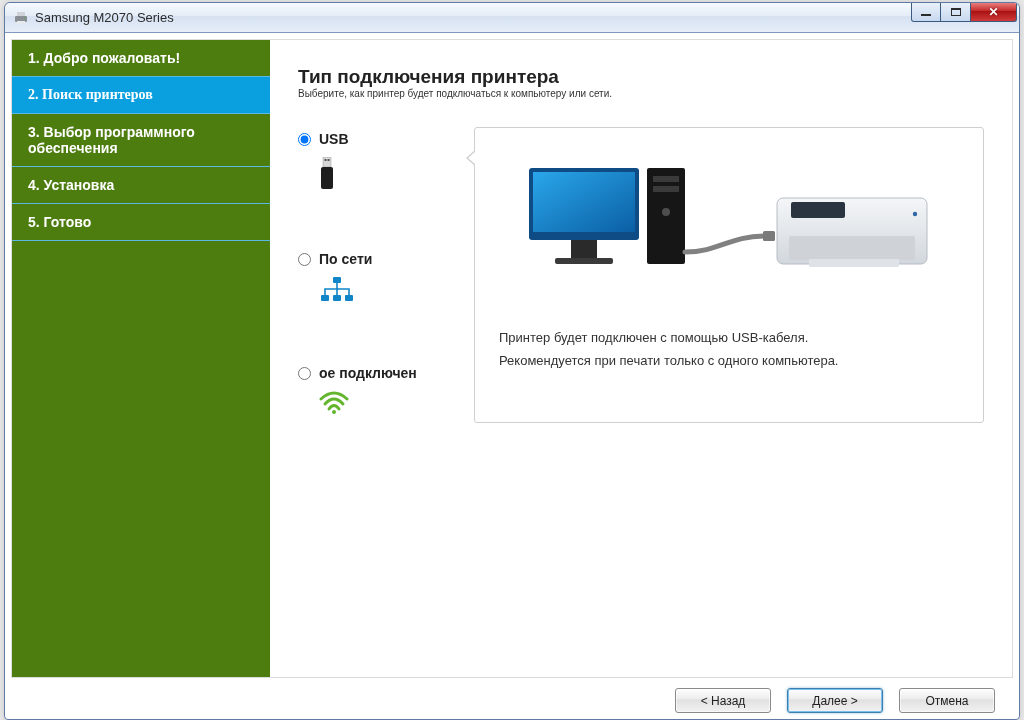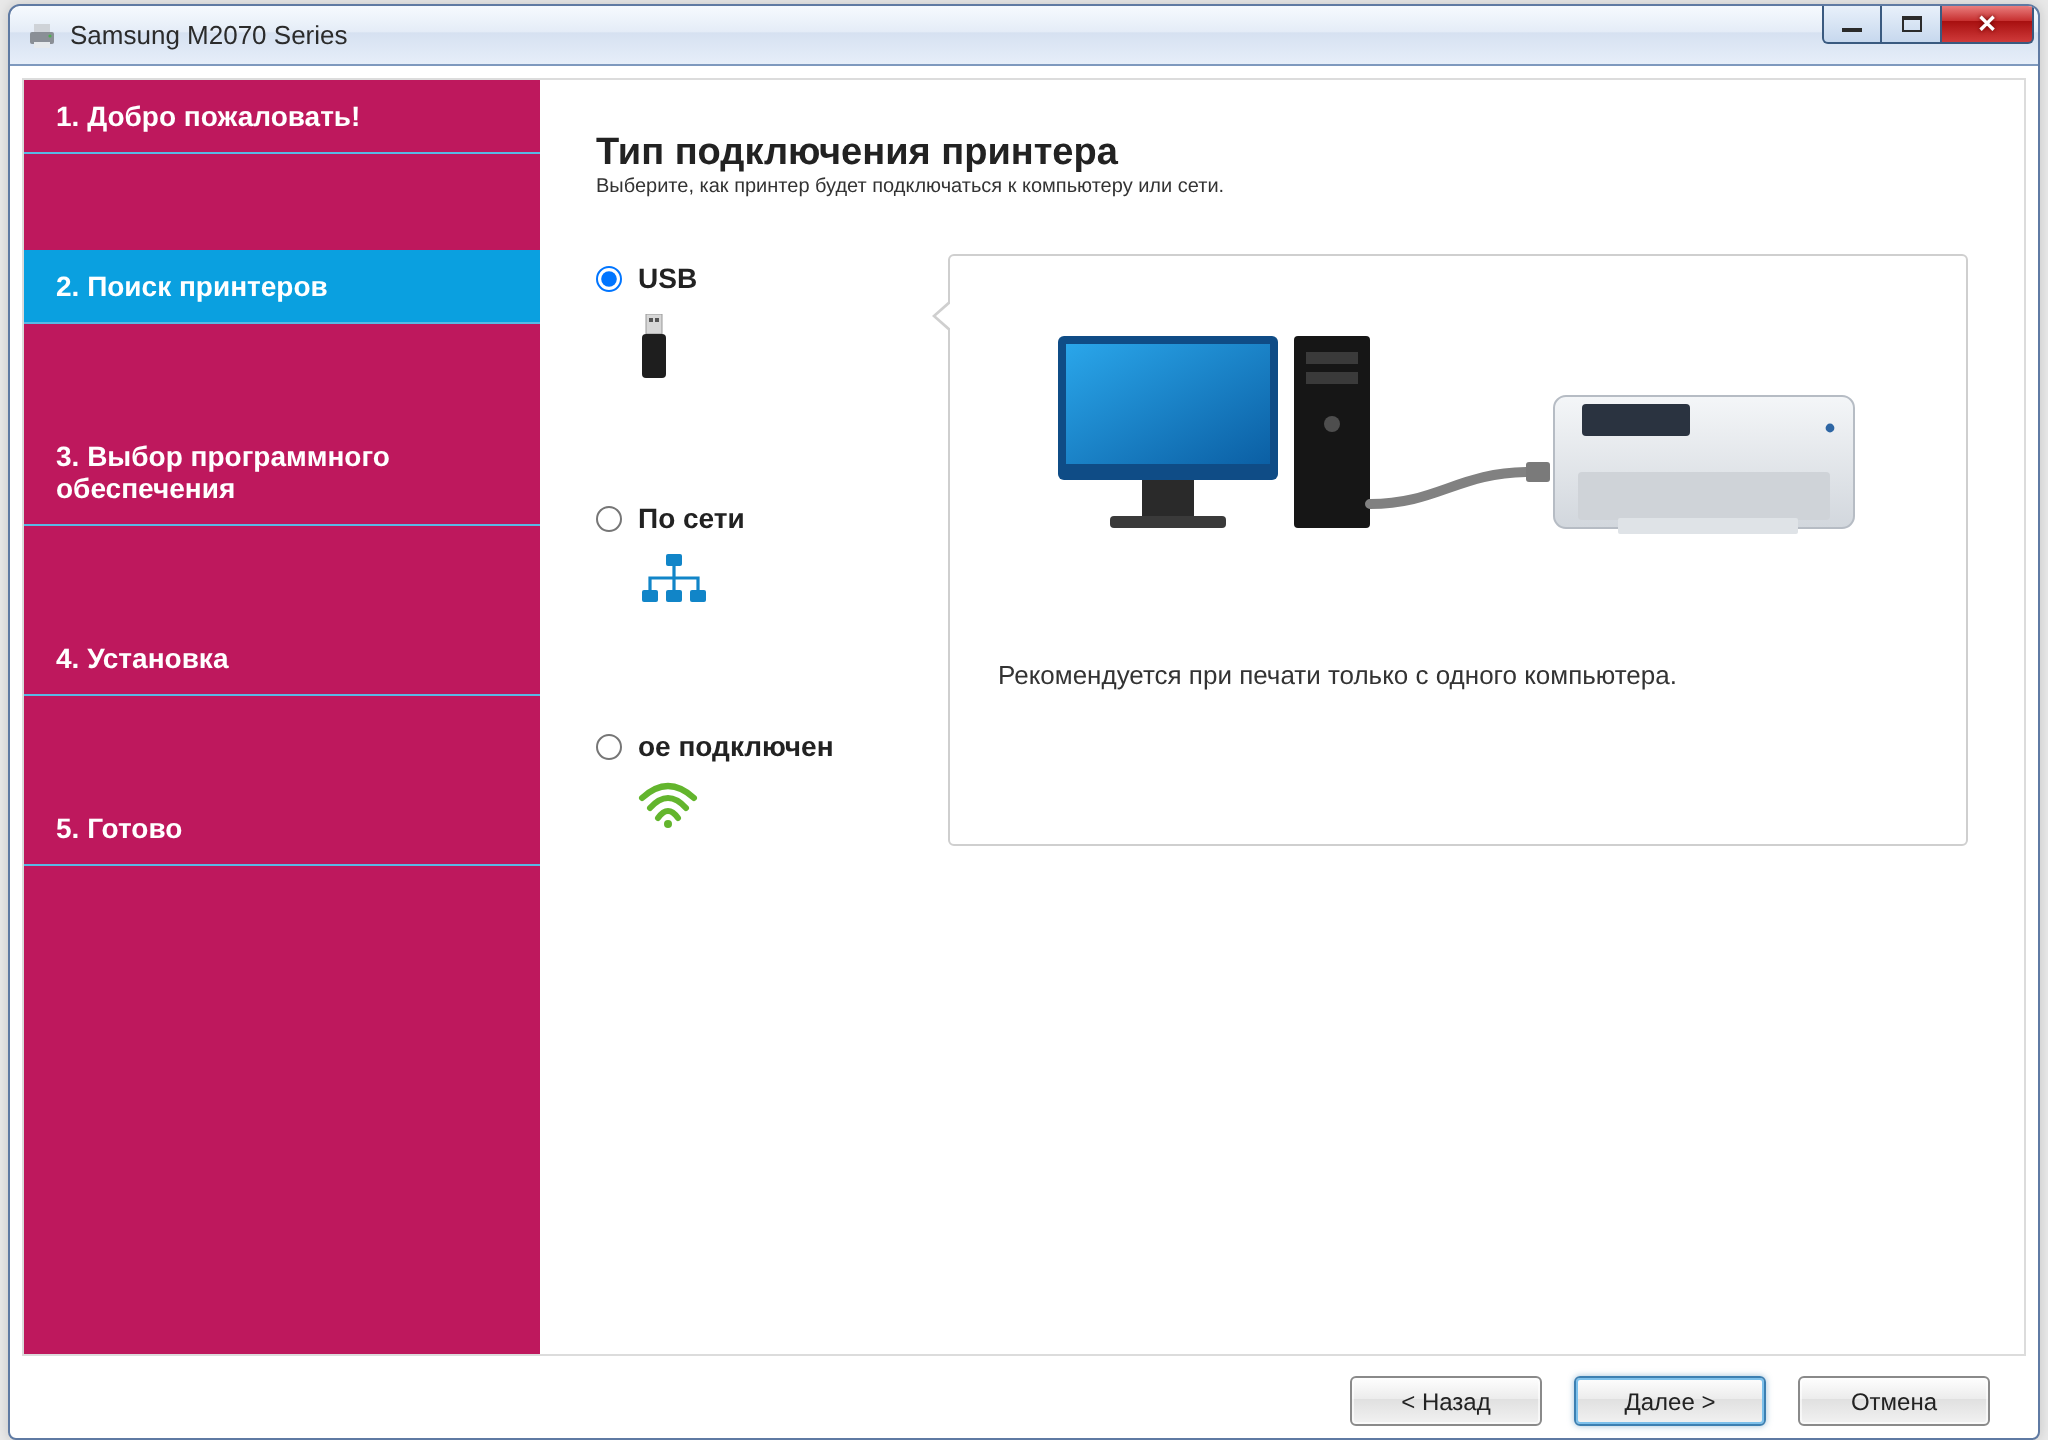--- a/index.html
+++ b/index.html
@@ -35,28 +35,28 @@
   .win-max-i { width:10px; height:8px; border:1px solid #2b2b2b; border-top:2px solid #2b2b2b; }
 
   
   .body {
     flex:1; display:flex; flex-direction:column; padding:6px;
   }
   .pane {
     flex:1; display:flex; border:1px solid #dcdcdc; background:#fff;
   }
   .sidebar {
-    width:258px; background:#be185d;
-    display:flex; flex-direction:column;gap:48px;
+    width:258px; background:#4d7c0f;
+    display:flex; flex-direction:column;
   }
   .step {
     padding:10px 16px; color:#fff; font-size:14px; border-bottom:1px solid #59b9e4;
     font-weight:bold;
   }
-  .step.active { background:#0aa0e0; }
+  .step.active { background:#0aa0e0;font-family:Liberation Serif, serif; }
   .content {
     flex:1; padding:26px 28px 16px 28px; color:#222;
   }
   h2 { margin:0 0 0 0; font-size:19px; font-weight:bold; }
   .subtitle { font-size:10px; color:#333; margin-bottom:28px; }
 
   .conn-row { display:flex; }
   .options {
     width:176px; padding-top:4px;
   }
@@ -242,20 +242,21 @@
                       <stop offset="0" stop-color="#2aa6ea"></stop>
                         <stop offset="1" stop-color="#0b5fa4"></stop>
                     </linearGradient>
                     <linearGradient id="g2" x1="0" y1="0" x2="0" y2="1">
                       <stop offset="0" stop-color="#f4f6f8"></stop>
                         <stop offset="1" stop-color="#d2d7dd"></stop>
                     </linearGradient>
                   </defs>
                 </svg>
               </div>
+              <div class="desc">Принтер будет подключен с помощью USB-кабеля.</div>
               <div class="desc">Рекомендуется при печати только с одного компьютера.</div>
             </div>
           </div>
         </div>
       </div>
 
       <div class="footer">
         <button class="btn">&lt; Назад</button>
         <button class="btn primary">Далее &gt;</button>
         <button class="btn">Отмена</button>

